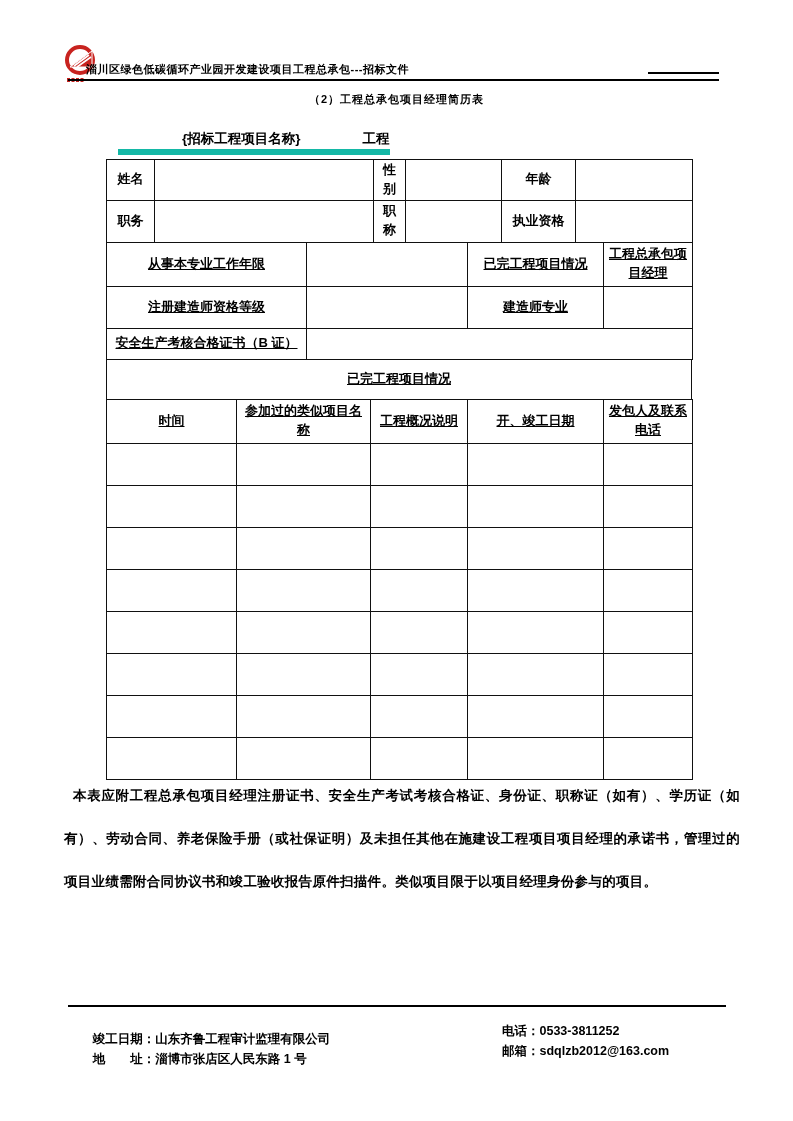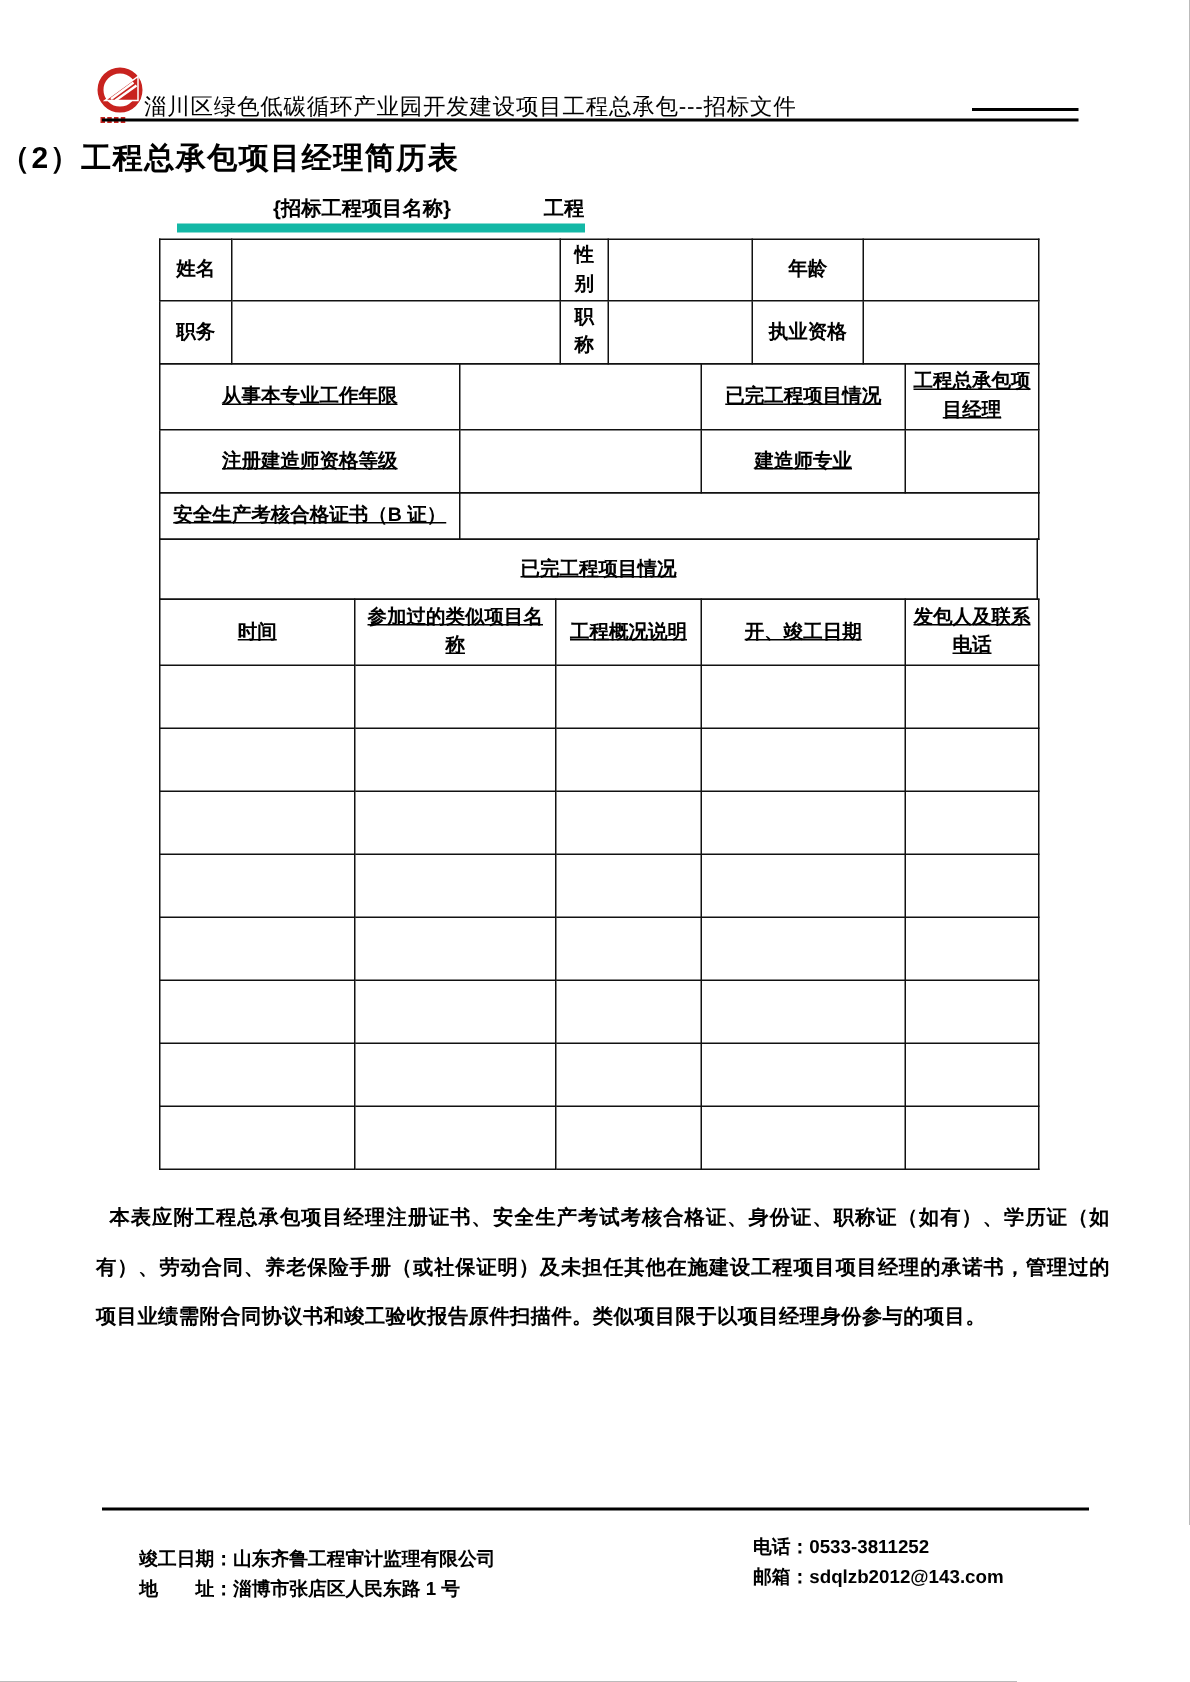--- a/index.html
+++ b/index.html
@@ -11,31 +11,31 @@
     height: 1121px;
     margin: 0 auto;
     background: #ffffff;
     color: #000;
     overflow: hidden;
   }
 
   
   .logo { position: absolute; left: 63px; top: 43px; width: 36px; height: 42px; }
   .header-title {
-    position: absolute; left: 96px; top: 62px;
-    font-size: 15px; font-weight: normal; letter-spacing: 0.5px;
+    position: absolute; left: 86px; top: 62px;
+    font-size: 11px; font-weight: bold; letter-spacing: 0.5px;
     white-space: nowrap;
   }
   .pageno-line { position: absolute; left: 648px; top: 72px; width: 71px; height: 2px; background: #000; }
   .header-rule { position: absolute; left: 68px; top: 79px; width: 651px; height: 2px; background: #000; }
 
   
   .doc-title {
     position: absolute; top: 92px; left: 0; width: 100%;
-    font-size: 20px; font-weight: bold; letter-spacing: 1px;
+    text-align: center; font-size: 11px; font-weight: bold; letter-spacing: 1px;
   }
   .project-line {
     position: absolute; top: 130px; left: 118px;
     font-size: 13.5px; font-weight: bold; white-space: nowrap;
   }
   .project-line .underlined { border-bottom: 6px solid #14b8a6; display: inline-block; padding-bottom: 1px; }
   .spacer-a { display: inline-block; width: 64px; }
   .spacer-b { display: inline-block; width: 62px; }
 
   
@@ -53,22 +53,22 @@
   .r2 td { height: 42px; }
   .r3 td { height: 44px; }
   .r4 td { height: 42px; }
   .r5 td { height: 31px; }
   .r6 td { height: 40px; }
   .hist th { height: 44px; }
   .hist td { height: 42px; }
 
   
   .note {
-    position: absolute; left: 64px; top: 795px; width: 676px;
-    font-size: 13.5px; font-weight: bold; line-height: 33px;
+    position: absolute; left: 64px; top: 774px; width: 676px;
+    font-size: 13.5px; font-weight: bold; line-height: 43px;
     text-align: justify; text-indent: 9px; letter-spacing: 0.3px;
   }
 
   
   .footer-rule { position: absolute; left: 68px; top: 1005px; width: 658px; height: 2px; background: #000; }
   .footer-rows { position: absolute; left: 72px; top: 1009px; width: 654px; font-size: 12.5px; font-weight: bold; }
   .footer-row { position: relative; height: 20px; line-height: 20px; white-space: pre; }
   .footer-row .right { position: absolute; left: 430px; top: 12px; }
 </style>
 </head>
@@ -250,17 +250,17 @@
   <div class="note">本表应附工程总承包项目经理注册证书、安全生产考试考核合格证、身份证、职称证（如有）、学历证（如有）、劳动合同、养老保险手册（或社保证明）及未担任其他在施建设工程项目项目经理的承诺书，管理过的项目业绩需附合同协议书和竣工验收报告原件扫描件。类似项目限于以项目经理身份参与的项目。</div>
 
   <div class="footer-rule"></div>
   <div class="footer-rows">
     <div class="footer-row">
       <span>竣工日期：山东齐鲁工程审计监理有限公司</span>
       <span class="right">电话：0533-3811252</span>
     </div>
     <div class="footer-row">
       <span>地　　址：淄博市张店区人民东路 1 号</span>
-      <span class="right">邮箱：sdqlzb2012@143.com</span>
+      <span class="right">邮箱：sdqlzb2012@163.com</span>
     </div>
   </div>
 
 </div>
 
 </body></html>

